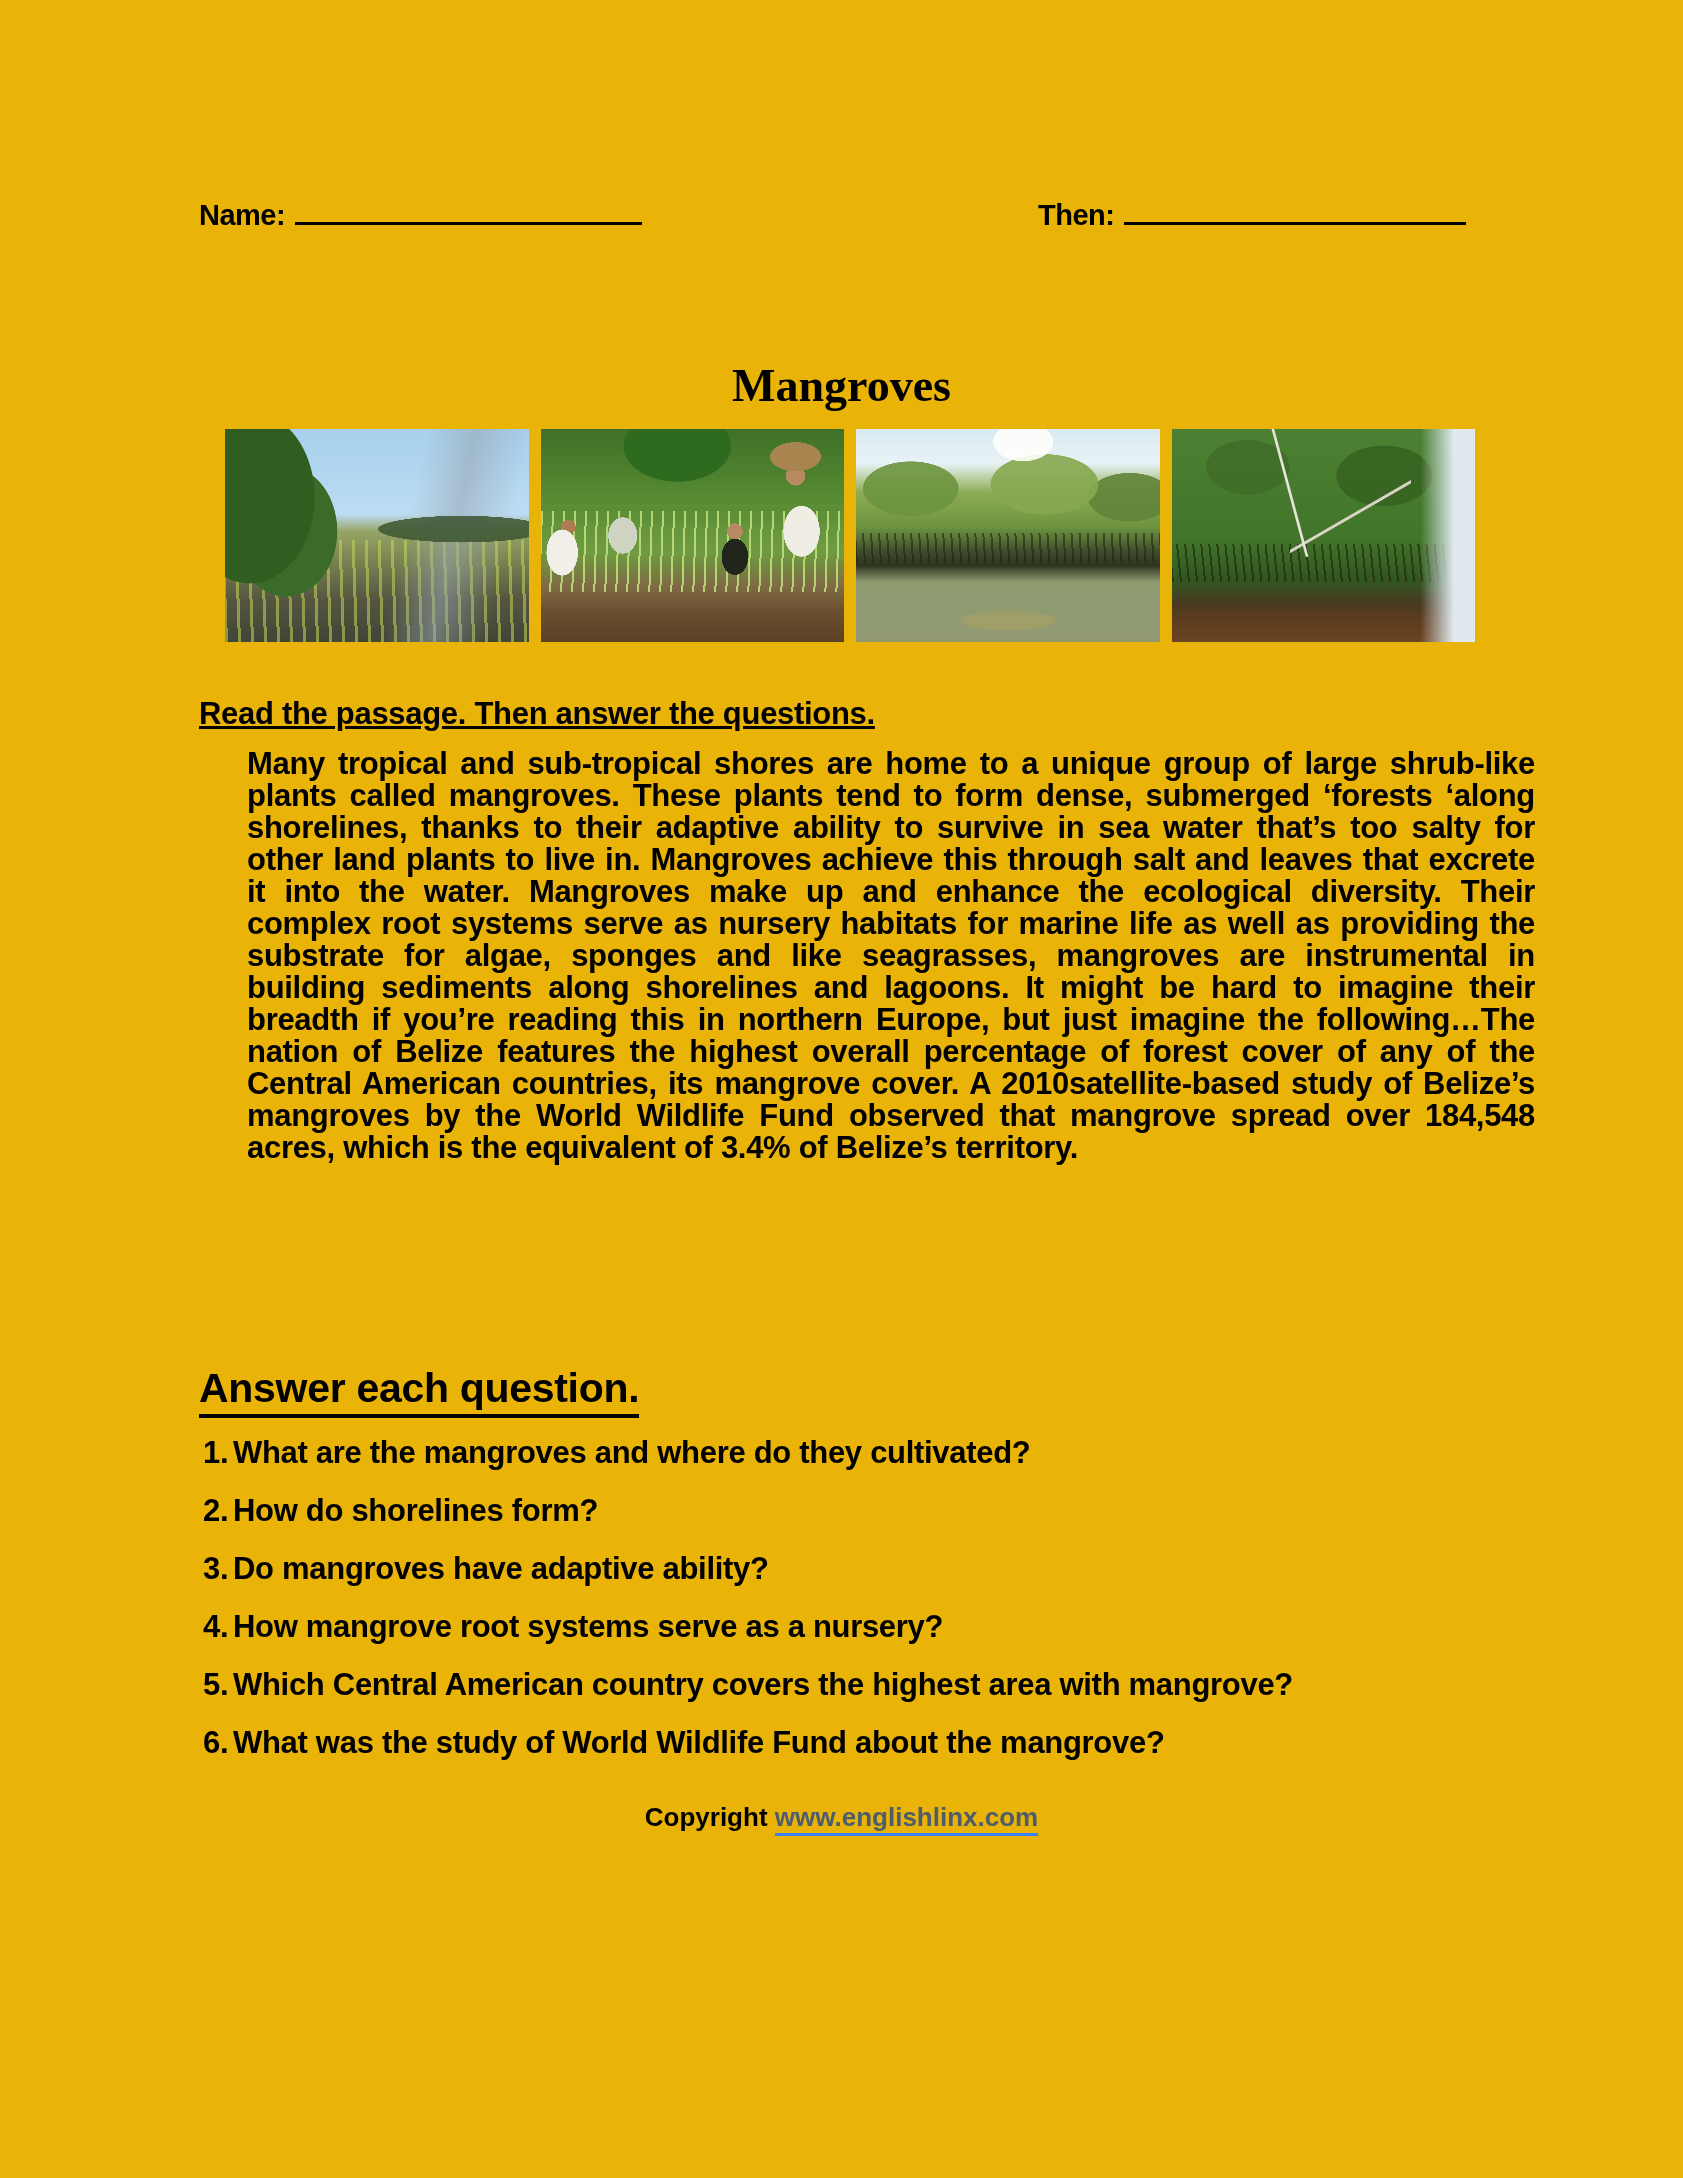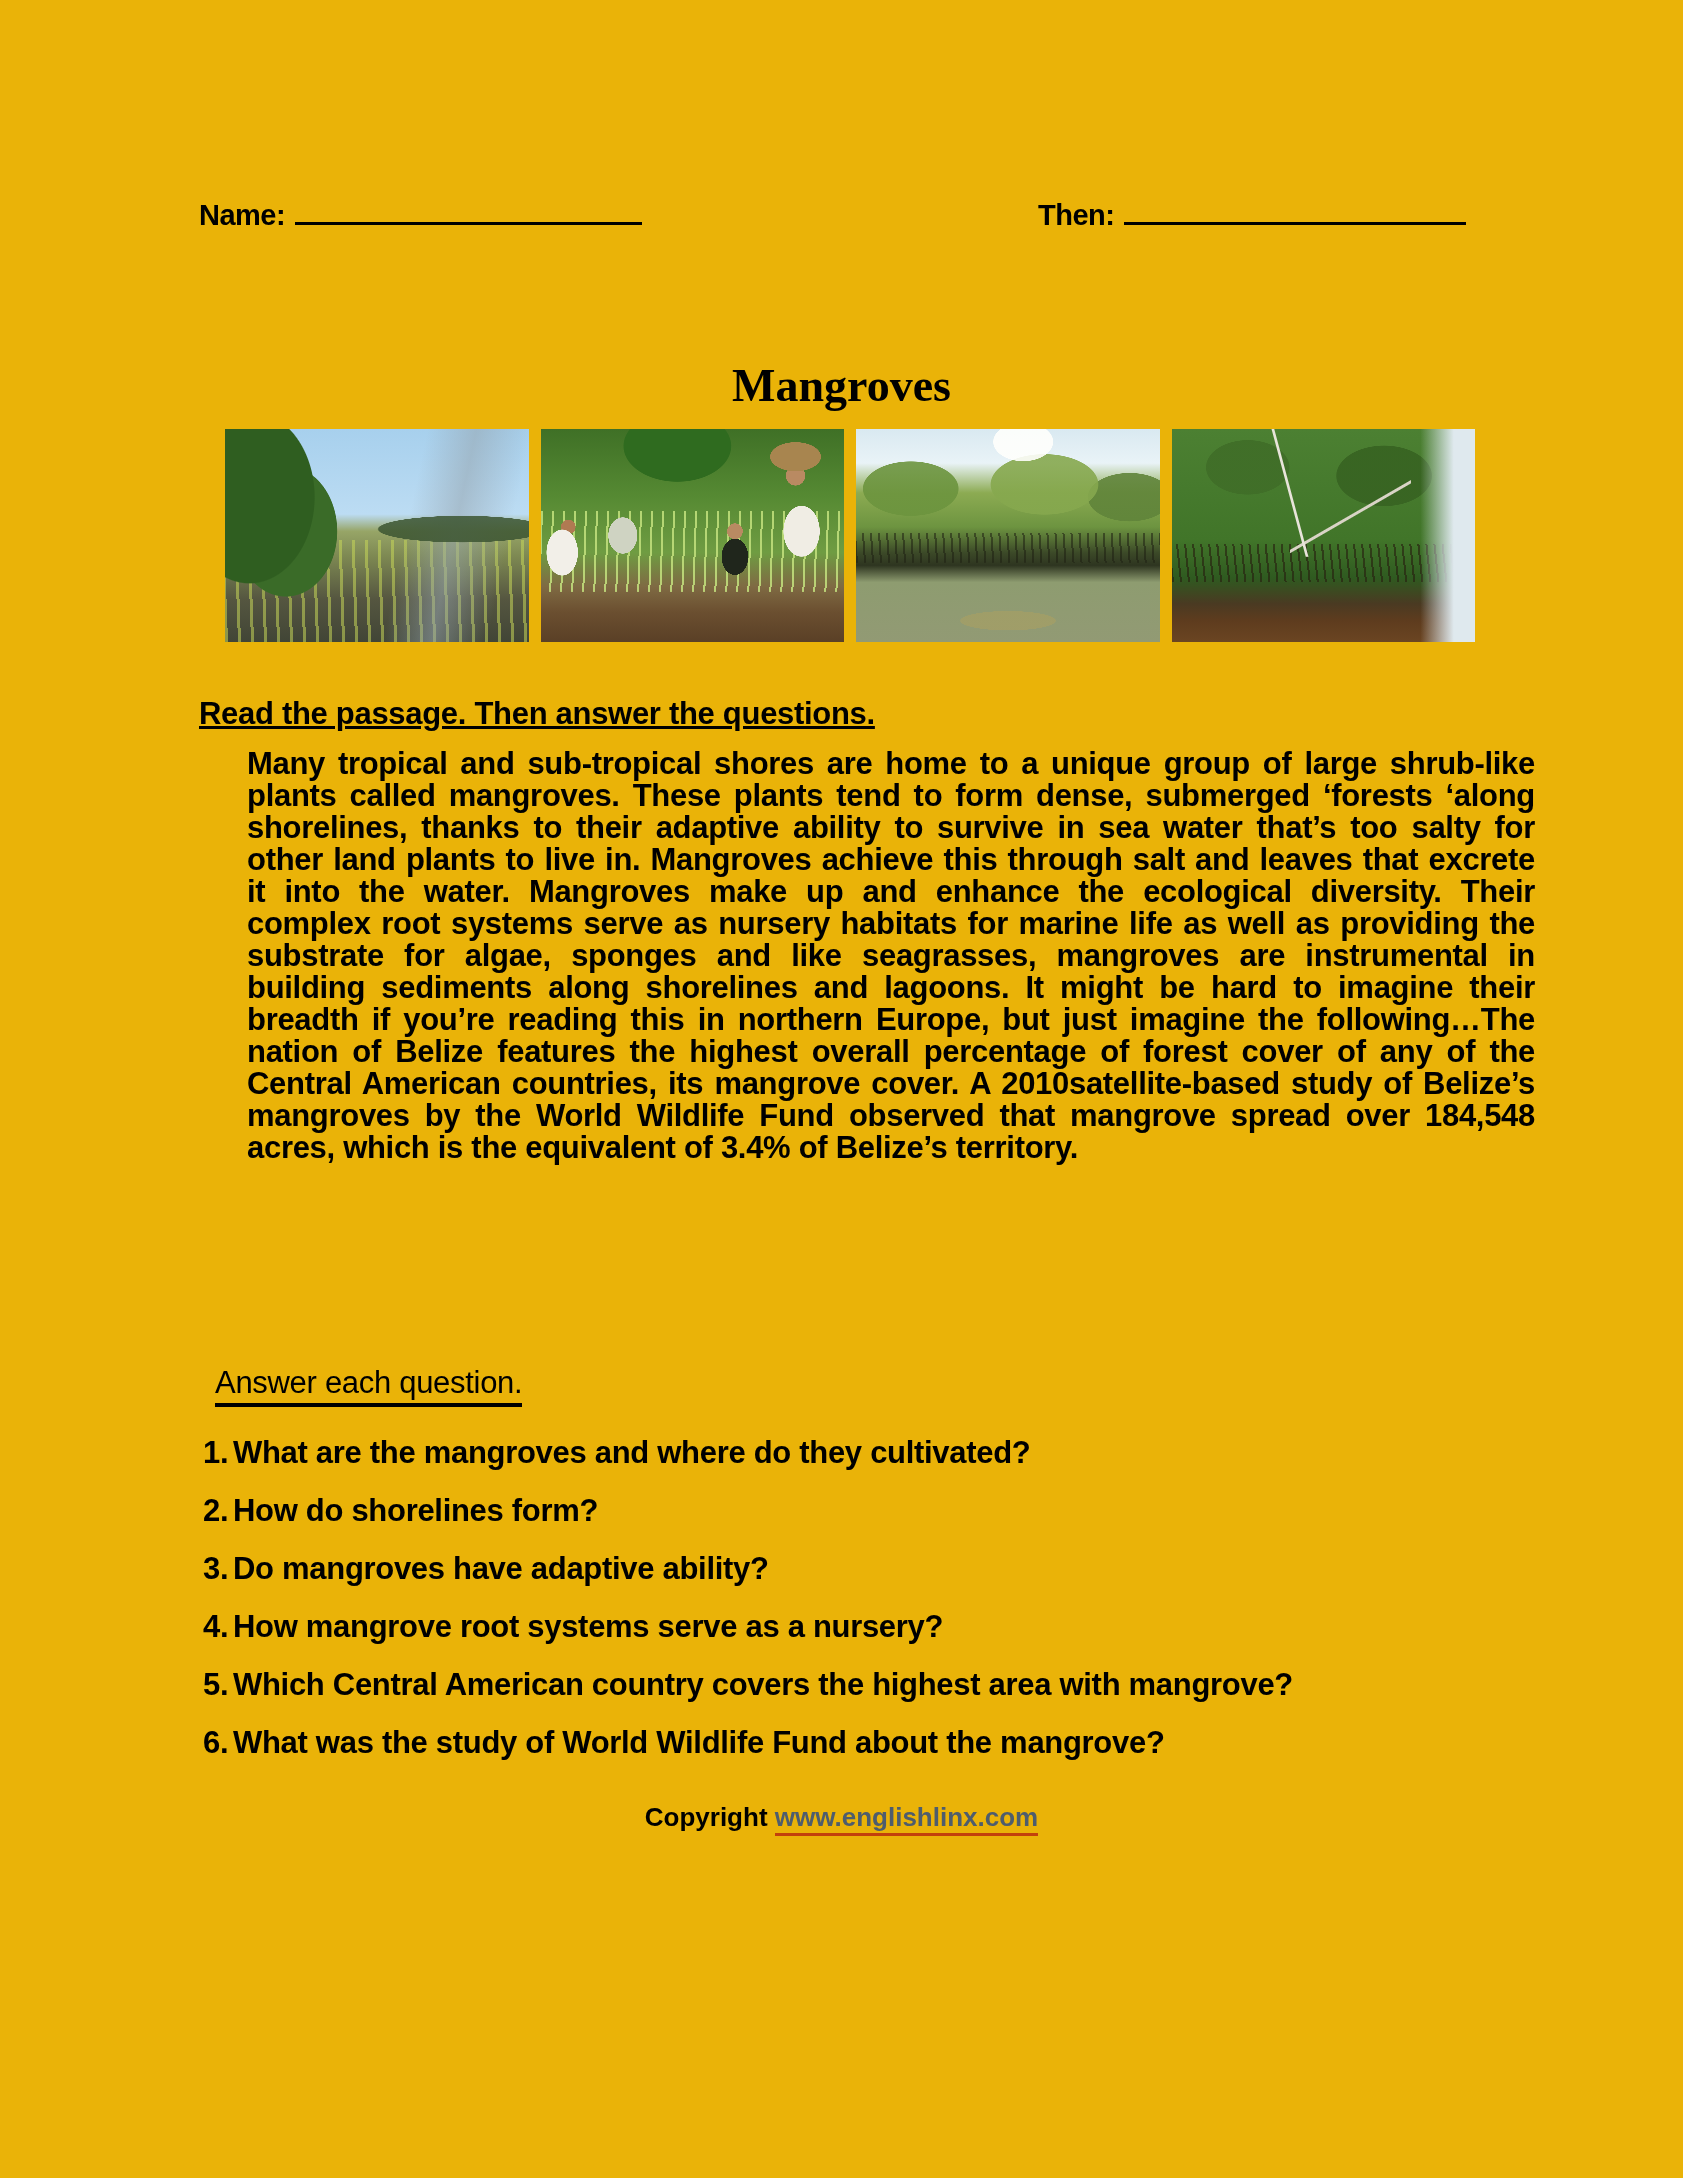--- a/index.html
+++ b/index.html
@@ -76,30 +76,30 @@
     background-size:100% 100%,45% 60%,40% 55%,100% 18%,auto,auto,100% 100%;
     background-position:0 0,30% 0,65% 30%,0 66%,0 0,0 0,0 0;
     background-repeat:no-repeat;
   }
 
   
   .instructions{position:absolute;top:696px;left:199px;width:1288px;font-size:31px;font-weight:700;letter-spacing:-0.3px;text-decoration:underline;}
   .passage{position:absolute;top:748px;left:199px;width:1288px;font-size:31px;font-weight:700;line-height:32px;text-align:justify;letter-spacing:-0.3px;margin-left:48px;}
 
   
-  .answer-heading{position:absolute;top:1365px;left:199px;font-size:31px;font-weight:400;letter-spacing:-0.3px;margin-left:16px;}
+  .answer-heading{position:absolute;top:1365px;left:199px;font-size:41px;font-weight:700;letter-spacing:-0.3px;}
   .answer-heading span{border-bottom:4px solid #000;padding-bottom:3px;}
   .questions{position:absolute;top:1433px;left:203px;width:1287px;}
   .q-row{display:flex;margin-bottom:18px;line-height:40px;font-size:31px;font-weight:700;letter-spacing:-0.3px;}
   .q-num{flex:0 0 30px;}
   .q-text{flex:1;}
 
   
   .footer{position:absolute;top:1802px;left:0;width:1683px;text-align:center;font-size:26px;font-weight:700;}
-  .footer a{color:#4e5d6d;text-decoration:none;border-bottom:3px solid #c2410c;padding-bottom:1px;cursor:pointer;}
+  .footer a{color:#4e5d6d;text-decoration:none;border-bottom:3px solid #3b82f6;padding-bottom:1px;cursor:pointer;}
 </style>
 </head>
 <body>
 
 <div class="sheet">
 
   <div class="hdr hdr-name">
     <span>Name:</span><span class="blank-line blank-name"></span>
   </div>
   <div class="hdr hdr-date">

